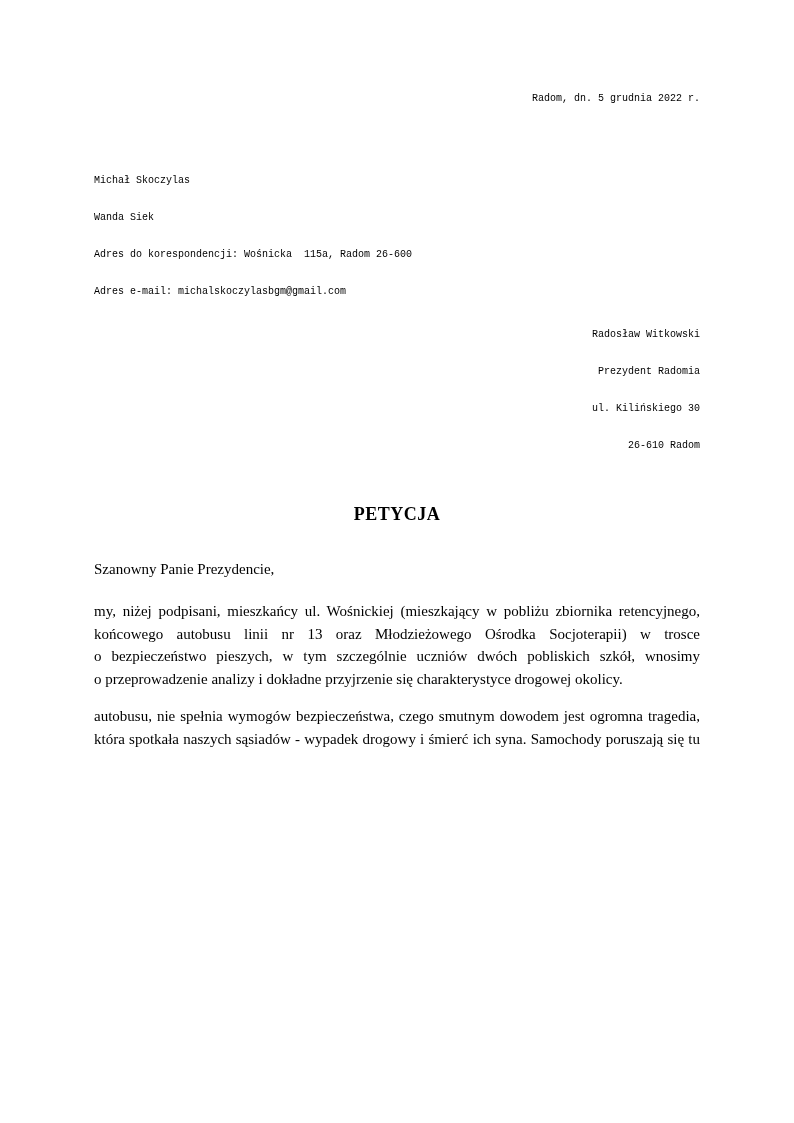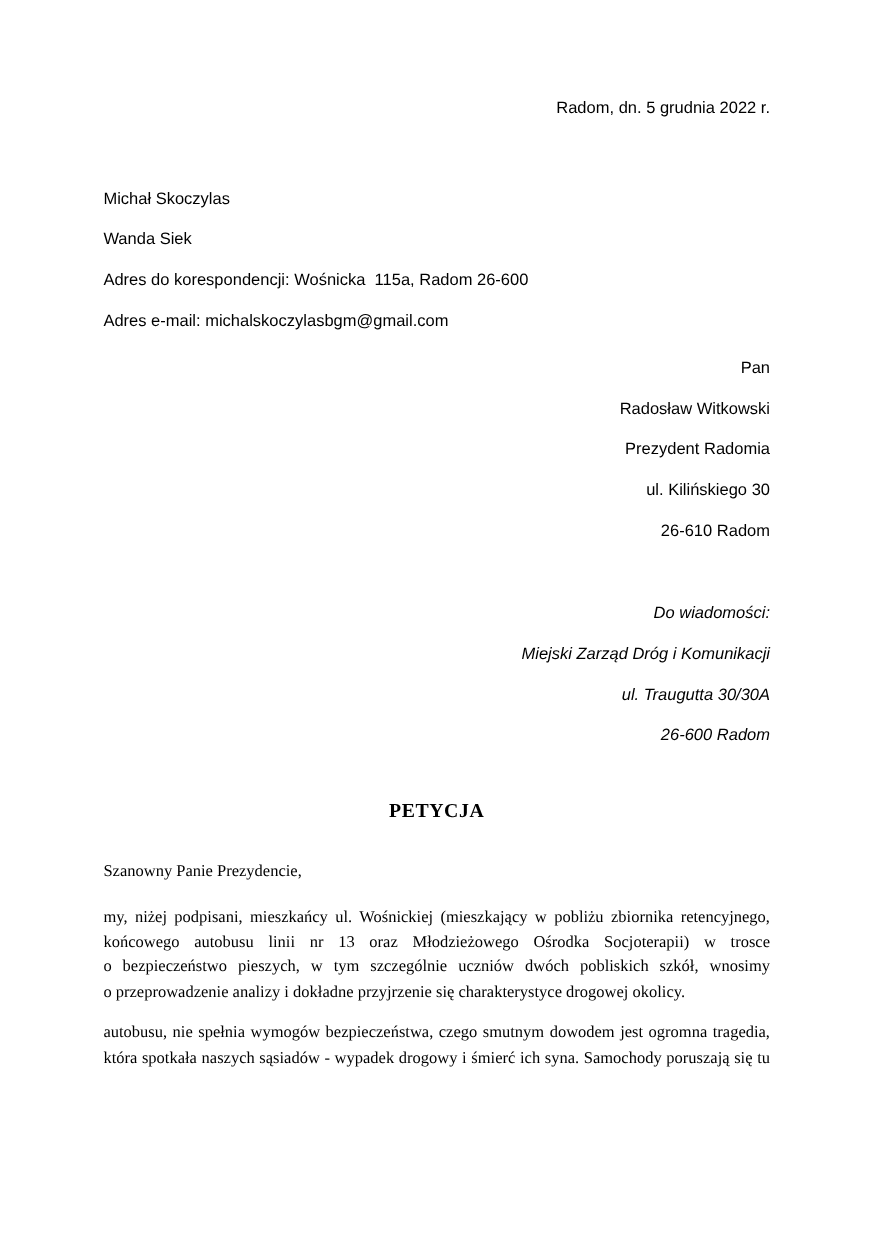--- a/index.html
+++ b/index.html
@@ -8,22 +8,22 @@
     width: 794px;
     height: 1123px;
     box-sizing: border-box;
     padding: 0 94px;
     background: #ffffff;
     color: #000000;
     overflow: hidden;
   }
   
   .hdr {
-    font-family: Liberation Sans, sans-serif;
-    font-size: 15px;
+    font-family: Liberation Mono, monospace;
+    font-size: 10px;
   }
   .date-line {
     margin-top: 88px;
     line-height: 22px;
     text-align: right;
   }
   .addr-line {
     line-height: 37px;
     white-space: pre-wrap;
   }
@@ -70,33 +70,26 @@
   <div class="hdr date-line">Radom, dn. 5 grudnia 2022 r.</div>
 
   <div class="hdr sender">
     <div class="addr-line">Michał Skoczylas</div>
     <div class="addr-line">Wanda Siek</div>
     <div class="addr-line">Adres do korespondencji: Wośnicka  115a, Radom 26-600</div>
     <div class="addr-line">Adres e-mail: michalskoczylasbgm@gmail.com</div>
   </div>
 
   <div class="hdr recipient">
-    <div class="addr-line">Pan</div>
     <div class="addr-line">Radosław Witkowski</div>
     <div class="addr-line">Prezydent Radomia</div>
     <div class="addr-line">ul. Kilińskiego 30</div>
     <div class="addr-line">26-610 Radom</div>
   </div>
 
-  <div class="hdr cc">
-    <div class="addr-line">Do wiadomości:</div>
-    <div class="addr-line">Miejski Zarząd Dróg i Komunikacji</div>
-    <div class="addr-line">ul. Traugutta 30/30A</div>
-    <div class="addr-line">26-600 Radom</div>
-  </div>
 
   <div class="title-block">PETYCJA</div>
 
   <div class="body-text salutation">Szanowny Panie Prezydencie,</div>
 
   <div class="body-text para para-1">
     <div class="bline">my, niżej podpisani, mieszkańcy ul. Wośnickiej (mieszkający w pobliżu zbiornika retencyjnego,</div>
     <div class="bline">końcowego autobusu linii nr 13 oraz Młodzieżowego Ośrodka Socjoterapii) w trosce</div>
     <div class="bline">o bezpieczeństwo pieszych, w tym szczególnie uczniów dwóch pobliskich szkół, wnosimy</div>
     <div class="bline last-left">o przeprowadzenie analizy i dokładne przyjrzenie się charakterystyce drogowej okolicy.</div>

